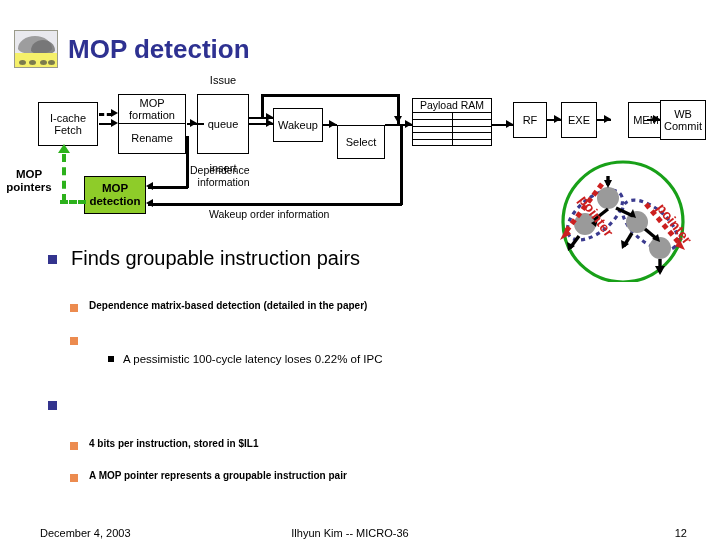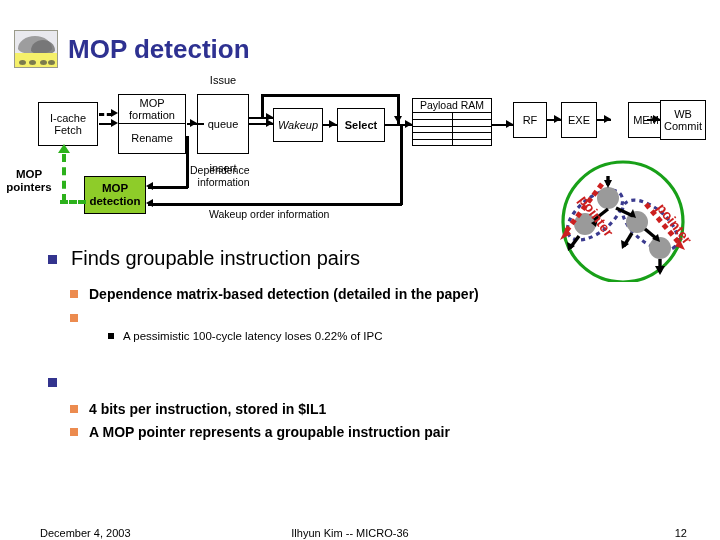--- a/index.html
+++ b/index.html
@@ -170,24 +170,24 @@
     margin-left: 48px;
     font-size: 20px;
     line-height: 1.2;
   }
   .b1 .mk {
     width: 9px; height: 9px; background: #33348e; margin-top: 9px; flex: 0 0 auto;
   }
   .b2 {
     display: flex; align-items: flex-start; gap: 11px;
     margin-left: 70px;
-    font-size: 14px;
+    font-size: 10px;
     font-weight: bold;
     line-height: 1.25;
-    margin-top: 6px;
+    margin-top: 20px;
   }
   .b2 .mk {
     width: 8px; height: 8px; background: #ec8b4f; margin-top: 4px; flex: 0 0 auto;
   }
   .b3 {
     display: flex; align-items: flex-start; gap: 9px;
     margin-left: 108px;
     font-size: 11.5px;
     line-height: 1.25;
     margin-top: 7px;
@@ -241,25 +241,25 @@
       <span>Rename</span>
     </div>
   </div>
 
   <div class="box" style="left:197px; top:6px; width:52px; height:60px;gap:32px;">
     <span>Issue</span>
     <span>queue</span>
     <span>insert</span>
   </div>
 
-  <div class="box" style="left:273px; top:20px; width:50px; height:34px;font-style:italic;">
+  <div class="box" style="left:273px; top:20px; width:50px; height:34px;">
     <span>Wakeup</span>
   </div>
 
-  <div class="box" style="left:337px; top:20px; width:48px; height:34px;font-weight:bold;">
+  <div class="box" style="left:337px; top:37px; width:48px; height:34px;">
     <span>Select</span>
   </div>
 
   <div class="box" style="left:412px; top:10px; width:80px; height:48px; justify-content:center;">
     <div class="payload-title">Payload RAM</div>
     <div class="payload-grid">
       <div class="hline" style="top:20%"></div>
       <div class="hline" style="top:40%"></div>
       <div class="hline" style="top:60%"></div>
       <div class="hline" style="top:80%"></div>

